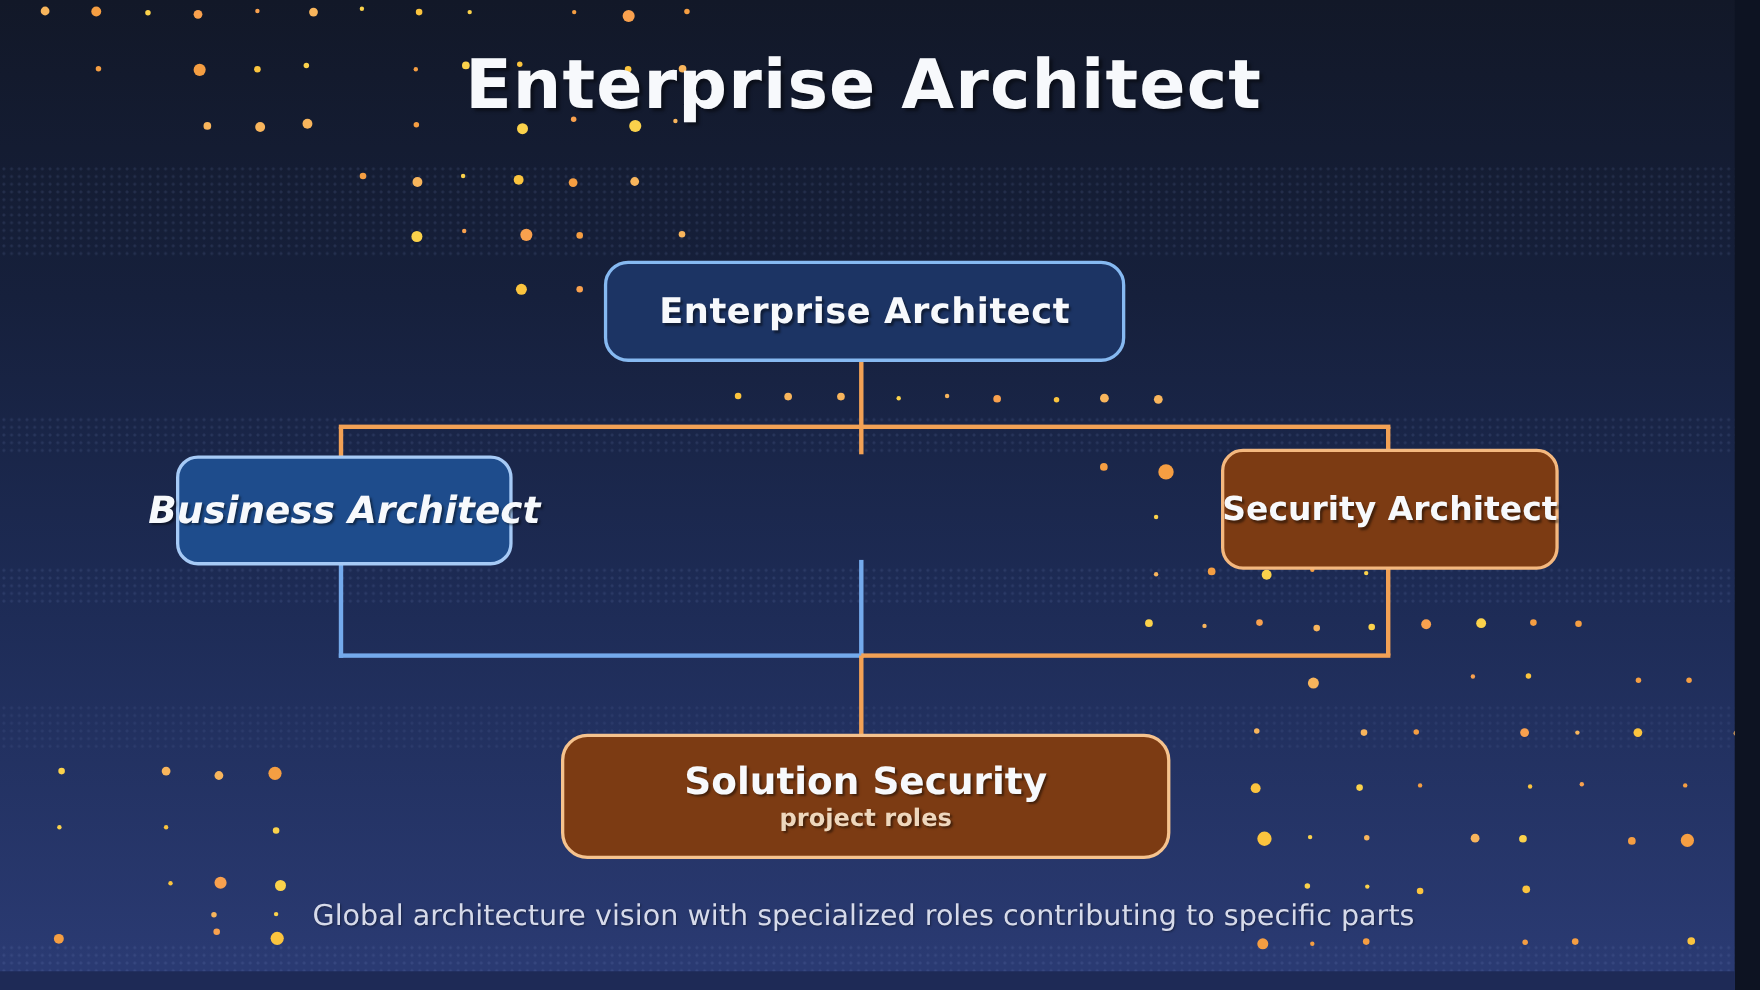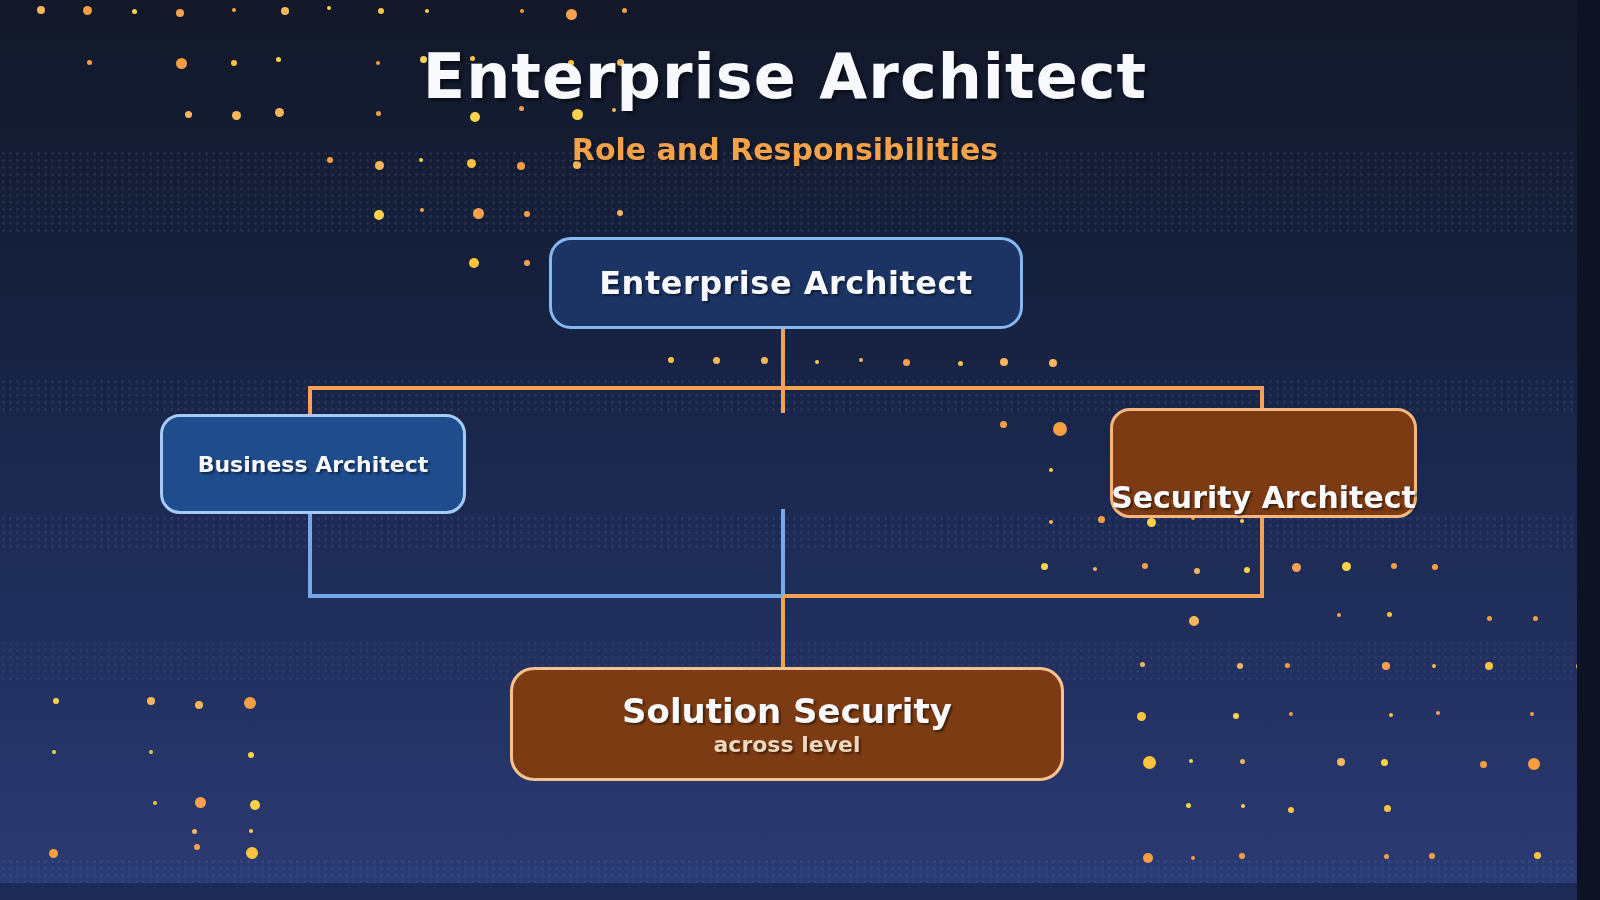--- a/index.html
+++ b/index.html
@@ -56,26 +56,26 @@
     text-shadow:2px 2px 2px rgba(0,0,0,0.45);
     white-space:nowrap;overflow:visible;
   }
   .node .nlabel{font-weight:700;}
   .node .nsub{font-weight:700;color:var(--text-tan);}
   #node-enterprise{left:549px;top:237px;width:468px;height:86px;
     background:var(--blue-fill-dark);border:3px solid var(--blue-border);}
   #node-enterprise .nlabel{font-size:32px;letter-spacing:0.5px;}
   #node-business{left:160px;top:414px;width:300px;height:94px;
     background:var(--blue-fill);border:3px solid #a6caf6;border-radius:20px;}
-  #node-business .nlabel{font-size:22px;}
+  #node-business .nlabel{font-size:34px;font-style:italic;}
   #node-domain{left:633px;top:411px;width:302px;height:99px;
     background:var(--blue-fill-mid);border:3px solid var(--blue-border);border-radius:20px;}
   #node-domain .nlabel{font-size:34px;}
   #node-security{left:1110px;top:408px;width:301px;height:104px;
-    background:var(--brown-fill);border:3px solid var(--brown-border);border-radius:20px;justify-content:flex-end;}
+    background:var(--brown-fill);border:3px solid var(--brown-border);border-radius:20px;}
   #node-security .nlabel{font-size:30px;}
   #node-security .nsub{font-size:19px;margin-top:2px;}
   #node-solution{left:510px;top:667px;width:548px;height:108px;
     background:var(--brown-fill);border:3px solid #f6c38e;border-radius:24px;}
   #node-solution .nlabel{font-size:34px;}
   #node-solution .nsub{font-size:22px;margin-top:1px;}
   .line{position:absolute;}
   .line.orange{background:var(--line-orange);}
   .line.blue{background:var(--line-blue);}
   .dot{position:absolute;border-radius:50%;pointer-events:none;}
@@ -215,21 +215,20 @@
       <div class="dot" style="left: 195.256px; top: 796.992px; width: 11px; height: 11px; background: rgb(249, 161, 78);"></div>
       <div class="dot" style="left: 250.022px; top: 800.026px; width: 10px; height: 10px; background: rgb(251, 210, 75);"></div>
       <div class="dot" style="left: 49.3705px; top: 849.446px; width: 9px; height: 9px; background: rgb(245, 158, 66);"></div>
       <div class="dot" style="left: 193.764px; top: 844.206px; width: 6px; height: 6px; background: rgb(249, 161, 78);"></div>
       <div class="dot" style="left: 245.965px; top: 846.984px; width: 12px; height: 12px; background: rgb(251, 196, 62);"></div>
       <div class="dot" style="left: 191.884px; top: 828.836px; width: 5px; height: 5px; background: rgb(248, 181, 92);"></div>
       <div class="dot" style="left: 248.948px; top: 829.064px; width: 4px; height: 4px; background: rgb(251, 210, 75);"></div>
     </div>
 
   <div class="centerwrap page-title">Enterprise Architect</div>
-  <div class="centerwrap page-subtitle">Role and Responsibilities</div>
 
   <div class="line orange" style="left:781px;top:322px;width:4px;height:66px;"></div>
   <div class="line orange" style="left:308px;top:386px;width:956px;height:4px;"></div>
   <div class="line orange" style="left:308px;top:388px;width:4px;height:28px;"></div>
   <div class="line orange" style="left:781px;top:388px;width:4px;height:25px;"></div>
   <div class="line orange" style="left:1260px;top:388px;width:4px;height:22px;"></div>
 
   <div class="line blue" style="left:308px;top:507px;width:4px;height:91px;"></div>
   <div class="line blue" style="left:781px;top:509px;width:4px;height:89px;"></div>
   <div class="line blue" style="left:308px;top:594px;width:477px;height:4px;"></div>
@@ -245,18 +244,19 @@
     <span class="nlabel">Business Architect</span>
   </div>
 
 
   <div class="node" id="node-security">
     <span class="nlabel">Security Architect</span>
   </div>
 
   <div class="node" id="node-solution">
     <span class="nlabel">Solution Security</span>
-    <span class="nsub">across level</span>
-  </div>
-
+    <span class="nsub">project roles</span>
+  </div>
+
+  <div class="centerwrap caption">Global architecture vision with specialized roles contributing to specific parts</div>
   <div id="footer-bar"></div>
 
 </div>
 
 </body></html>

